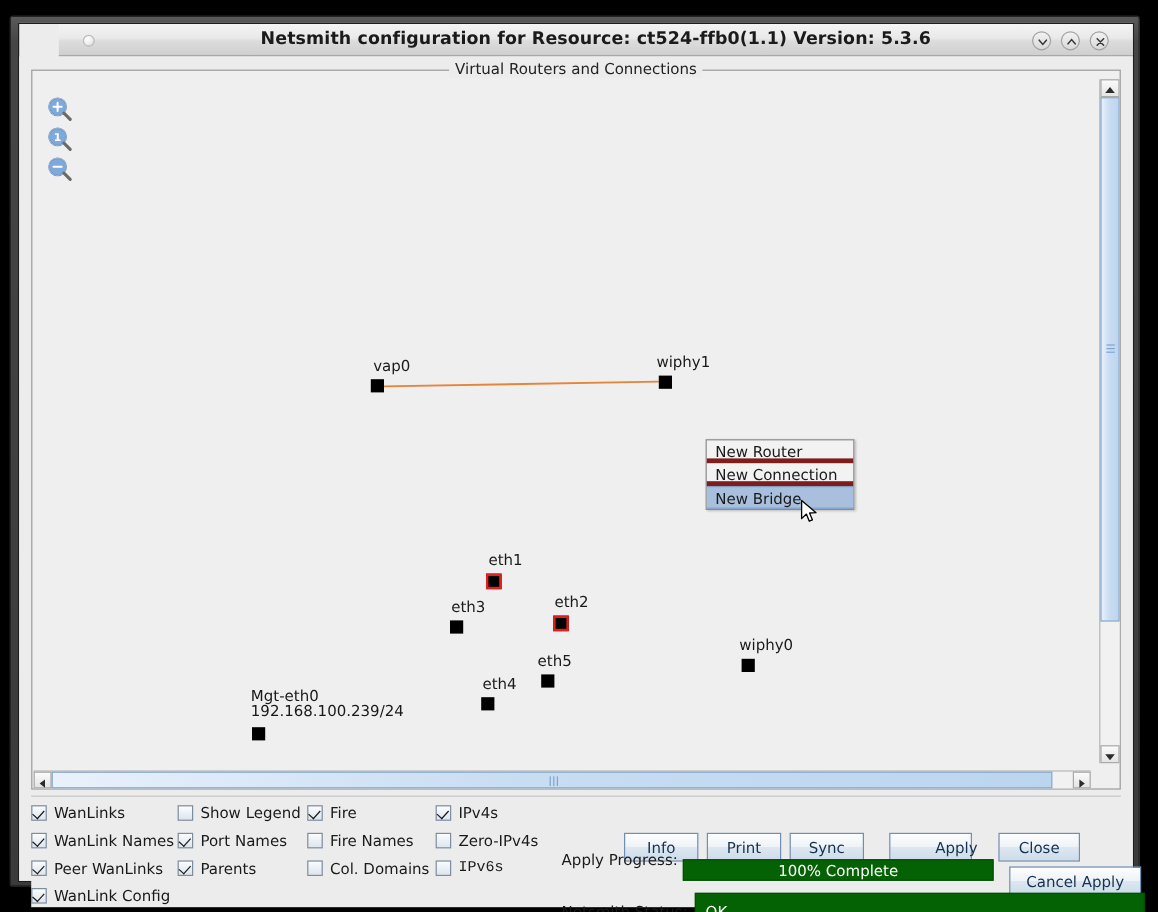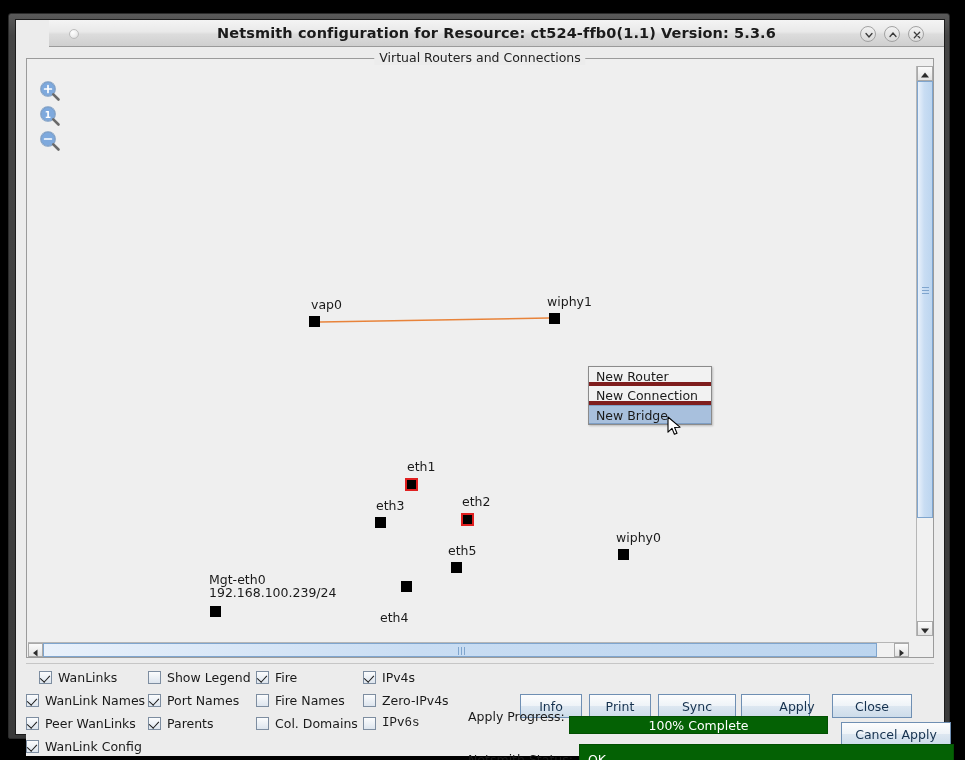--- a/index.html
+++ b/index.html
@@ -304,21 +304,21 @@
               <div class="node-label" style="left: 519px; top: 228px;">wiphy1</div>
               <div class="node active" style="left: 377px; top: 412px;"></div>
               <div class="node-label" style="left: 379px; top: 393px;">eth1</div>
               <div class="node" style="left: 347px; top: 451px;"></div>
               <div class="node-label" style="left: 348px; top: 432px;">eth3</div>
               <div class="node active" style="left: 433px; top: 447px;"></div>
               <div class="node-label" style="left: 434px; top: 428px;">eth2</div>
               <div class="node" style="left: 423px; top: 496px;"></div>
               <div class="node-label" style="left: 420px; top: 477px;">eth5</div>
               <div class="node" style="left: 373px; top: 515px;"></div>
-              <div class="node-label" style="left: 352px; top: 496px; margin-top: 48px;">eth4</div>
+              <div class="node-label" style="left: 374px; top: 496px;">eth4</div>
               <div class="node" style="left: 590px; top: 483px;"></div>
               <div class="node-label" style="left: 588px; top: 464px;">wiphy0</div>
               <div class="node" style="left: 182px; top: 540px;"></div>
               <div class="node-label" style="left: 181px; top: 506px;">
                 <div>Mgt-eth0</div>
                 <div style="margin-top:-2px">192.168.100.239/24</div>
               </div>
             </div>
 
           <div id="context-menu">
@@ -364,21 +364,21 @@
           <div class="sb-btn" style="right:0;top:0;width:15px;height:14px;">
             <svg width="13" height="12" viewBox="0 0 13 12">
               <path d="M9 6 L4.5 2.5 L4.5 9.5 Z" fill="#2b2b2b"></path>
             </svg>
           </div>
         </div>
       </div>
 
       <div id="bottom-panel">
         <div id="opt-col1">
-            <div class="cbrow" style="left: 13px; top: 6px;">
+            <div class="cbrow" style="left: 0px; top: 6px;">
               <span class="cbox checked"></span>
               <span class="cb-label">WanLinks</span>
             </div>
             <div class="cbrow" style="left: 0px; top: 29px;">
               <span class="cbox checked"></span>
               <span class="cb-label">WanLink Names</span>
             </div>
             <div class="cbrow" style="left: 0px; top: 52px;">
               <span class="cbox checked"></span>
               <span class="cb-label">Peer WanLinks</span>
@@ -426,23 +426,23 @@
               <span class="cb-label">Zero-IPv4s</span>
             </div>
             <div class="cbrow" style="left: 337px; top: 52px; font-family: Liberation Mono, monospace;">
               <span class="cbox"></span>
               <span class="cb-label">IPv6s</span>
             </div>
           </div>
 
         <div class="btn" style="left:494px;top:30px;width:62px;">Info</div>
         <div class="btn" style="left:563px;top:30px;width:62px;">Print</div>
-        <div class="btn" style="left:632px;top:30px;width:78px;">Sync</div>
+        <div class="btn" style="left:632px;top:30px;width:62px;">Sync</div>
         <div class="btn" style="left:715px;top:30px;width:69px;padding-left:43px;">Apply</div>
-        <div class="btn" style="left:806px;top:30px;width:80px;">Close</div>
+        <div class="btn" style="left:806px;top:30px;width:68px;">Close</div>
         <div class="btn" style="left:815px;top:58px;width:110px;">Cancel Apply</div>
       </div>
 
       <div class="field-label" style="left:452px;top:662px;">Apply Progress:</div>
       <div id="progress-bar" style="background: rgb(4, 97, 4);">
         <span id="progress-text">100% Complete</span>
       </div>
 
       <div class="field-label" style="left:452px;top:705px;">Netsmith Status:</div>
       <div id="status-box" style="background: rgb(4, 97, 4);">

